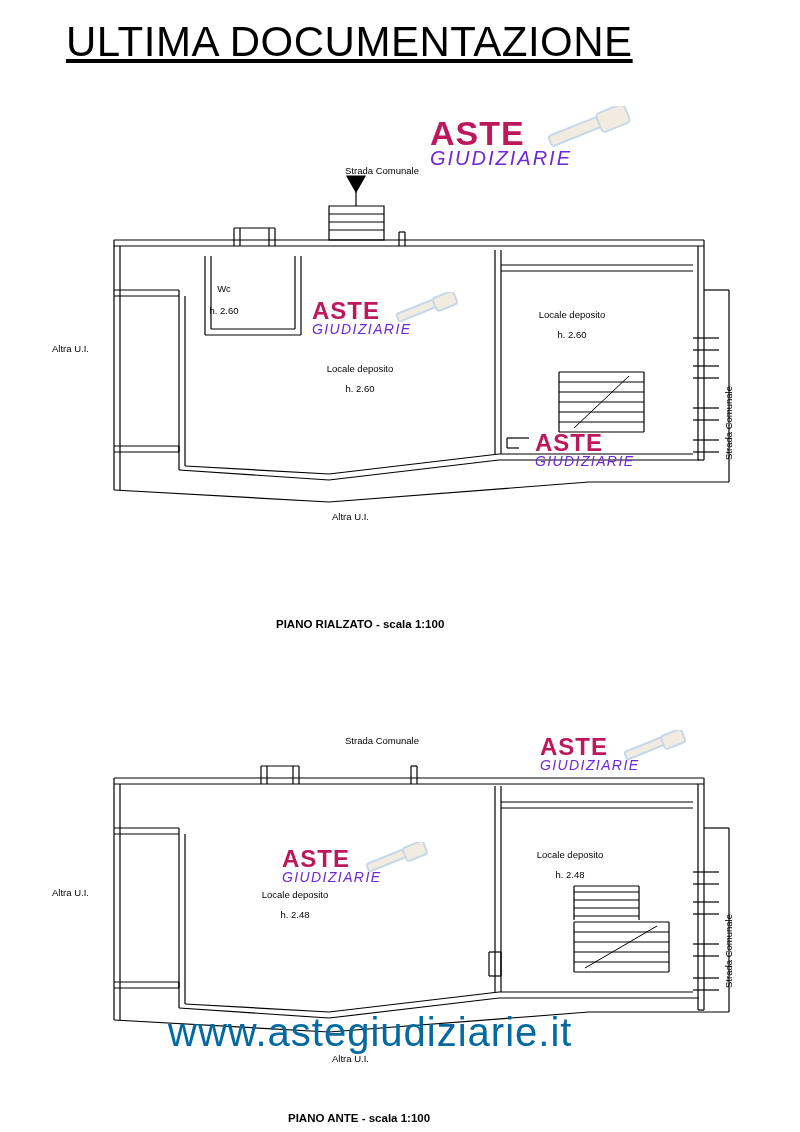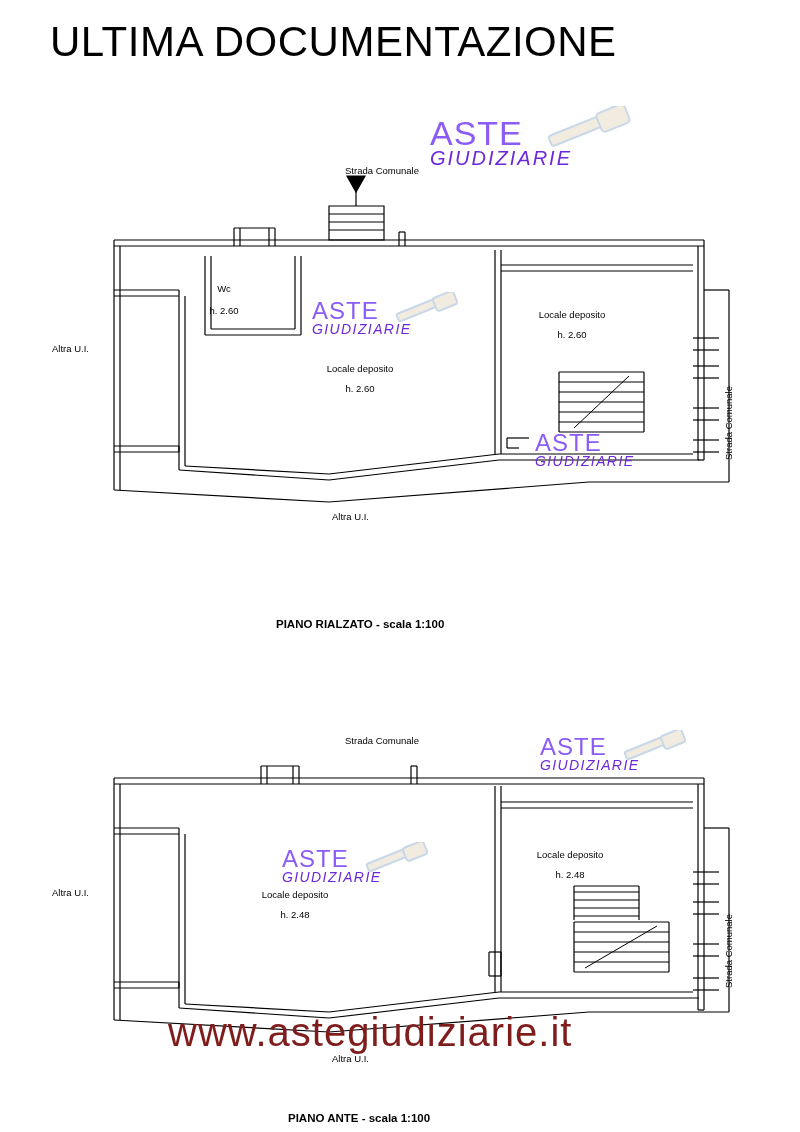--- a/index.html
+++ b/index.html
@@ -12,62 +12,63 @@
     height: 1132px;
     position: relative;
     font-family: "Liberation Sans", sans-serif;
     color: #000000;
     overflow: hidden;
   }
 
   
   #title-block {
     position: absolute;
-    left: 50px;
+    left: 66px;
     top: 18px;
     width: 730px;
+    text-decoration: underline;
   }
   .title-line {
     font-size: 42px;
     line-height: 48px;
     letter-spacing: 0.5px;
     font-weight: 400;
     white-space: nowrap;
   }
 
   
   .wm {
     position: absolute;
     pointer-events: none;
     user-select: none;
   }
   .wm-aste {
     font-size: 34px;
-    color: #8b5cf6;
+    color: #be185d;
     letter-spacing: 1px;
     line-height: 30px;
-    font-weight: 400;
+    font-weight: 700;
   }
   .wm-giud {
     font-size: 20px;
     color: #6d28d9;
     letter-spacing: 2px;
     line-height: 20px;
     font-style: italic;
   }
   .wm-small .wm-aste { font-size: 24px; line-height: 22px; }
   .wm-small .wm-giud { font-size: 14px; letter-spacing: 1.4px; line-height: 14px;}
   .gavel {
     position: absolute;
     pointer-events: none;
   }
   .wm-url {
     position: absolute;
     font-size: 40px;
-    color: #7f1d1d;
+    color: #0369a1;
     letter-spacing: 1px;
     white-space: nowrap;
   }
 
   
   .plan {
     position: absolute;
     padding-left: 29px;
   }
   .plan svg { display: block; }

